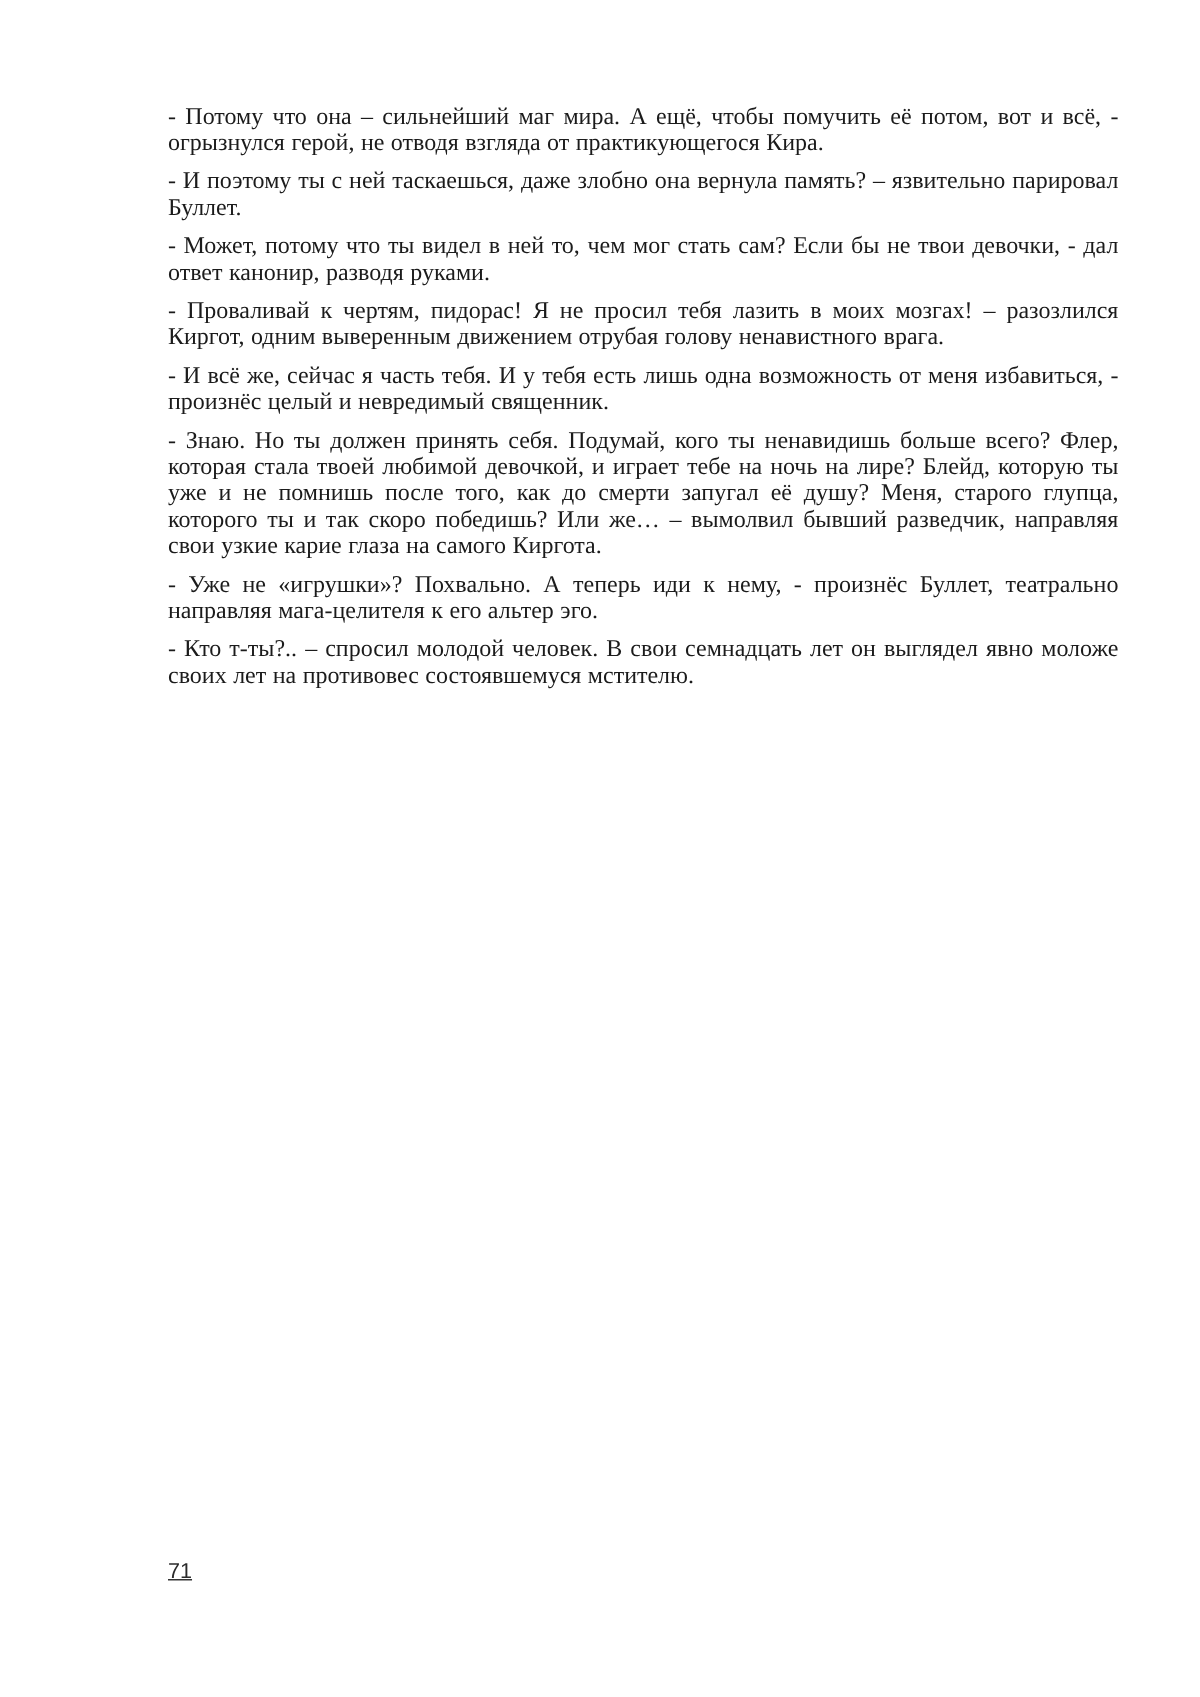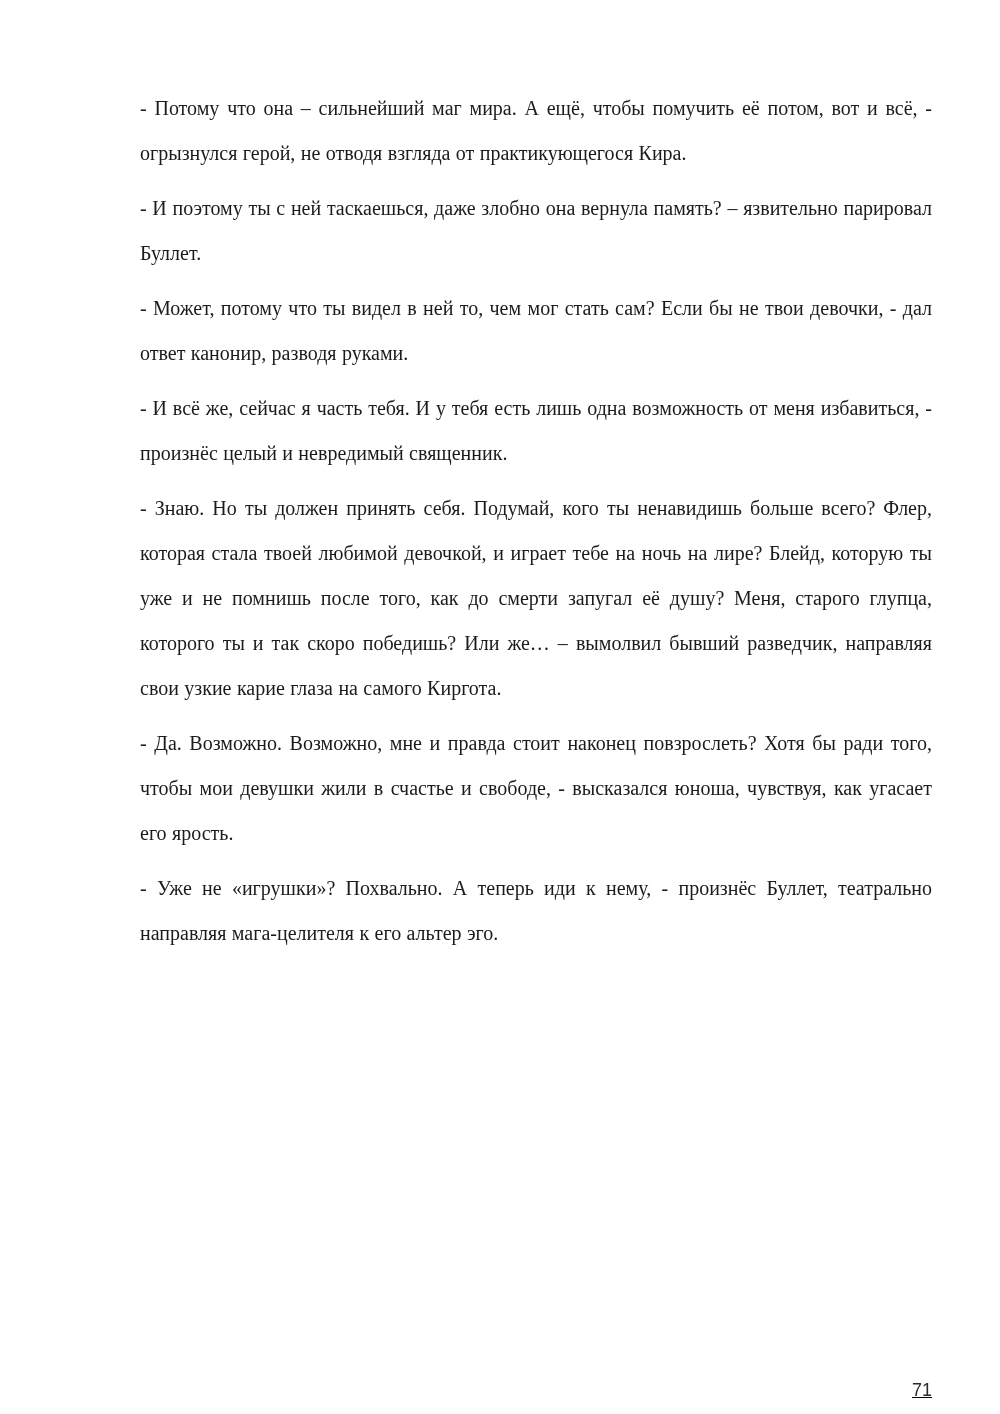--- a/index.html
+++ b/index.html
@@ -17,49 +17,50 @@
   }
   .content {
     position: absolute;
     left: 140px;
     top: 86px;
     width: 792px;
   }
   .content p.para {
     margin: 0 0 10px 0;
     font-size: 20px;
-    line-height: 45px;
+    line-height: 22px;
     color: #1b1b1b;
     text-align: justify;
     text-justify: inter-word;
     word-spacing: 0.02em;
   }
   .footer {
     position: absolute;
     left: 140px;
-    top: 1380px;
+    top: 1299px;
     width: 792px;
-    text-align: right;
+    text-align: left;
     text-decoration: underline;
   }
   .page-number {
     font-family: "Liberation Sans", "DejaVu Sans", sans-serif;
     font-size: 18px;
     color: #2b2b2b;
   }
 </style>
 </head>
 <body>
 
 <div class="page">
   <div class="content" id="paragraph-container">
       <p class="para">- Потому что она – сильнейший маг мира. А ещё, чтобы помучить её потом, вот и всё, - огрызнулся герой, не отводя взгляда от практикующегося Кира.</p>
       <p class="para">- И поэтому ты с ней таскаешься, даже злобно она вернула память? – язвительно парировал Буллет.</p>
       <p class="para">- Может, потому что ты видел в ней то, чем мог стать сам? Если бы не твои девочки, - дал ответ канонир, разводя руками.</p>
+      <p class="para">- Проваливай к чертям, пидорас! Я не просил тебя лазить в моих мозгах! – разозлился Киргот, одним выверенным движением отрубая голову ненавистного врага.</p>
       <p class="para">- И всё же, сейчас я часть тебя. И у тебя есть лишь одна возможность от меня избавиться, - произнёс целый и невредимый священник.</p>
       <p class="para">- Знаю. Но ты должен принять себя. Подумай, кого ты ненавидишь больше всего? Флер, которая стала твоей любимой девочкой, и играет тебе на ночь на лире? Блейд, которую ты уже и не помнишь после того, как до смерти запугал её душу? Меня, старого глупца, которого ты и так скоро победишь? Или же… – вымолвил бывший разведчик, направляя свои узкие карие глаза на самого Киргота.</p>
-      <p class="para">- Да. Возможно. Возможно, мне и правда стоит наконец повзрослеть? Хотя бы ради того, чтобы мои девушки жили в счастье и свободе, - высказался юноша, чувствуя, как угасает его ярость.</p>
       <p class="para">- Уже не «игрушки»? Похвально. А теперь иди к нему, - произнёс Буллет, театрально направляя мага-целителя к его альтер эго.</p>
+      <p class="para">- Кто т-ты?.. – спросил молодой человек. В свои семнадцать лет он выглядел явно моложе своих лет на противовес состоявшемуся мстителю.</p>
     </div>
   <div class="footer">
     <span class="page-number">71</span>
   </div>
 </div>
 
 </body></html>

